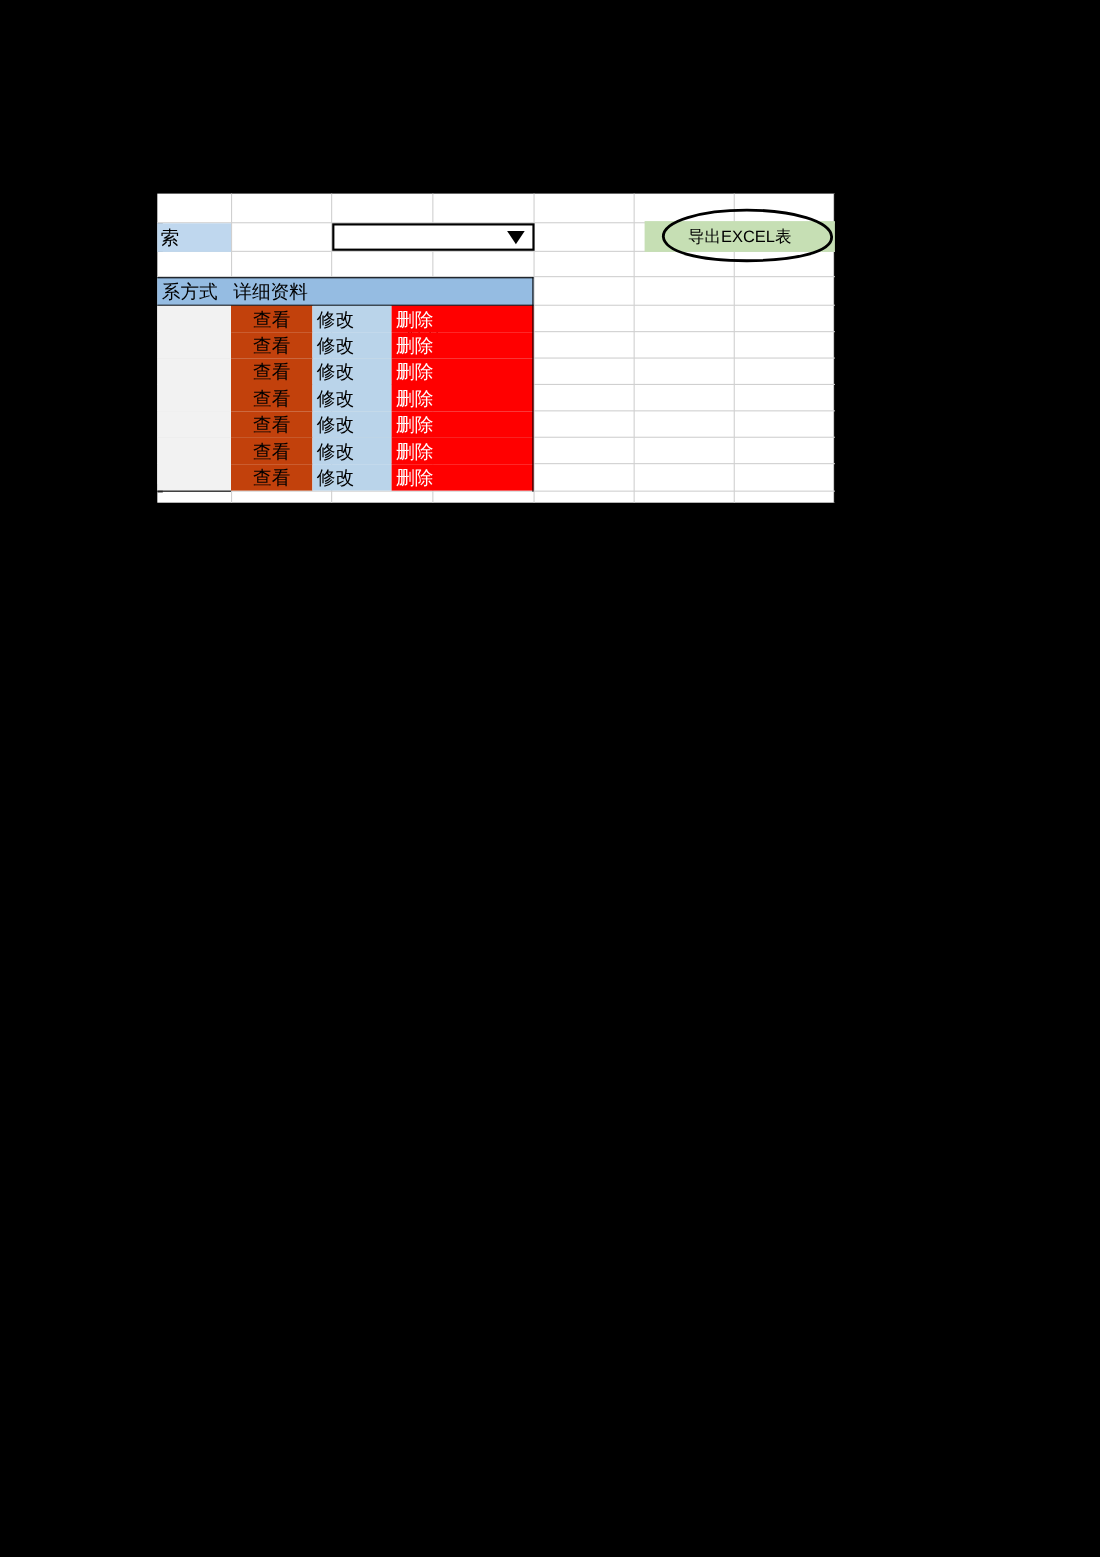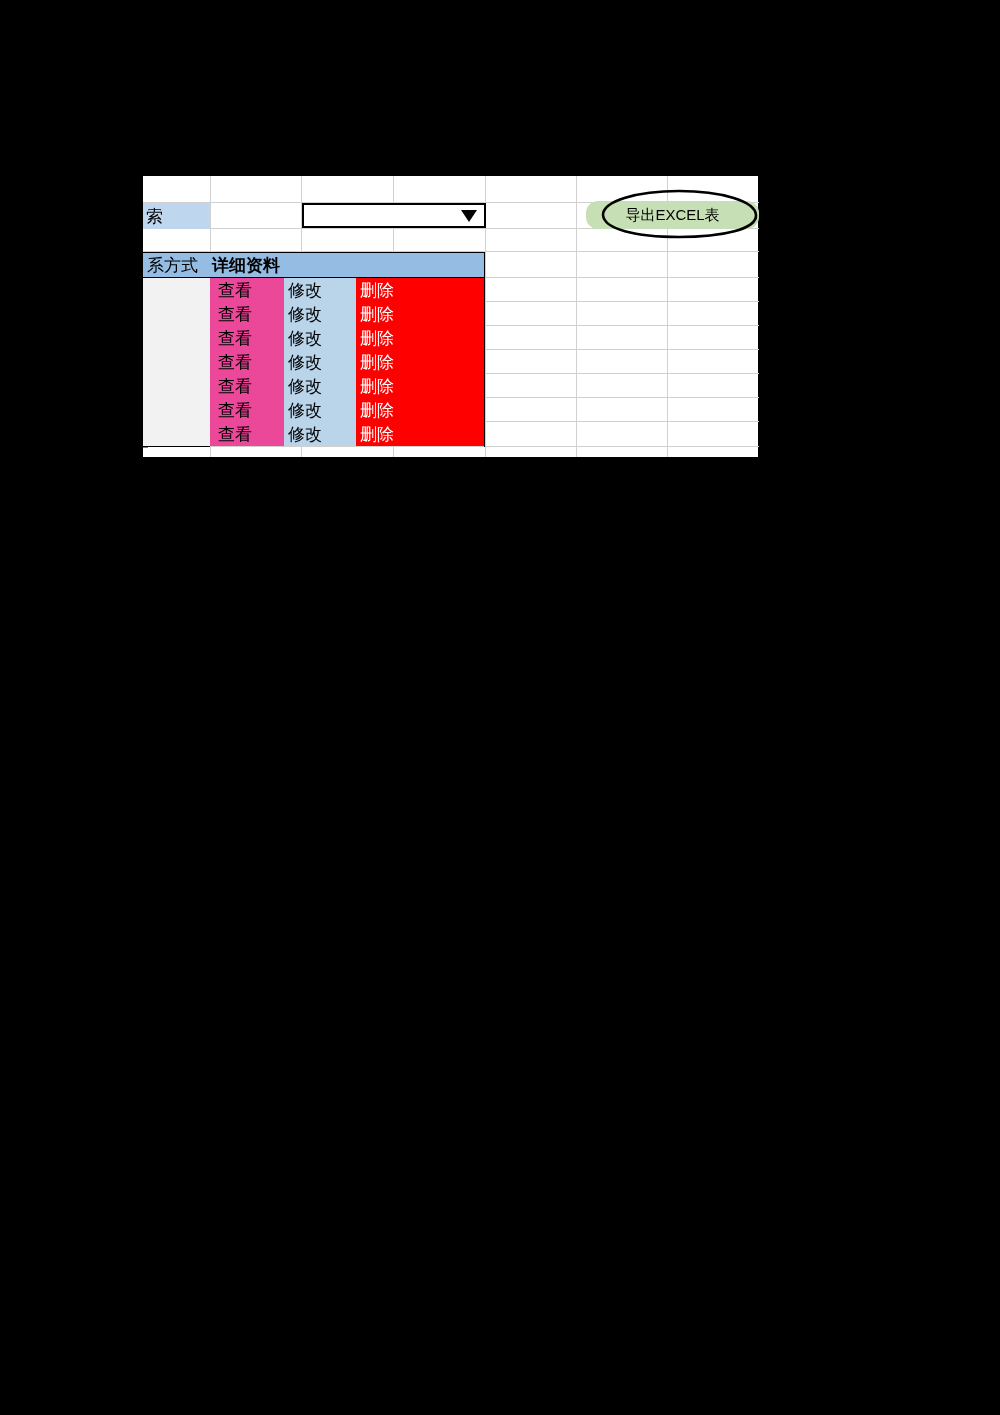--- a/index.html
+++ b/index.html
@@ -107,21 +107,20 @@
     top: 25px;
     width: 173px;
     height: 28px;
     background: #c6dfb4;
     display: flex;
     align-items: center;
     justify-content: center;
     font-size: 15px;
     color: #000;
     box-sizing: border-box;
-    border-radius: 12px;
   }
   .export-ellipse {
     position: absolute;
     left: 595px;
     top: 188px;
     width: 165px;
     height: 52px;
     pointer-events: none;
   }
 
@@ -142,40 +141,40 @@
     position: absolute;
     top: 0;
     height: 100%;
     display: flex;
     align-items: center;
     font-size: 17px;
     color: #000;
     white-space: nowrap;
   }
   .th-contact   { left: 4px;   width: 63px; }
-  .th-detail    { left: 69px;  width: 75px; font-weight: bold; }
+  .th-detail    { left: 69px;  width: 75px; }
   .th-action    { left: 147px; width: 195px; justify-content: center; margin-top: 35px; }
 
   
   .tbody { position: absolute; left: 0; top: 102px; width: 342px; height: 168px; }
   .trow  { position: absolute; left: 0; width: 342px; height: 24px; }
 
   .cell {
     position: absolute;
     top: 0;
     height: 100%;
     display: flex;
     align-items: center;
     font-size: 17px;
     color: #000;
     white-space: nowrap;
     box-sizing: border-box;
   }
   .c-contact { left: 0px;   width: 67px;  background: #f2f2f2; }
-  .c-view    { left: 67px;  width: 74px;  background: #ec4899; padding-left: 8px; }
+  .c-view    { left: 67px;  width: 74px;  background: #c2410c; padding-left: 20px; }
   .c-edit    { left: 141px; width: 72px;  background: #bad4ea; padding-left: 4px; }
   .c-delete  { left: 213px; width: 129px; background: #ff0000; padding-left: 4px; color:#ffffff; }
 
   .tbody-bottom-rule {
     position: absolute;
     left: 0px;
     top: 270px;
     width: 67px;
     height: 1px;
     background: #000;

